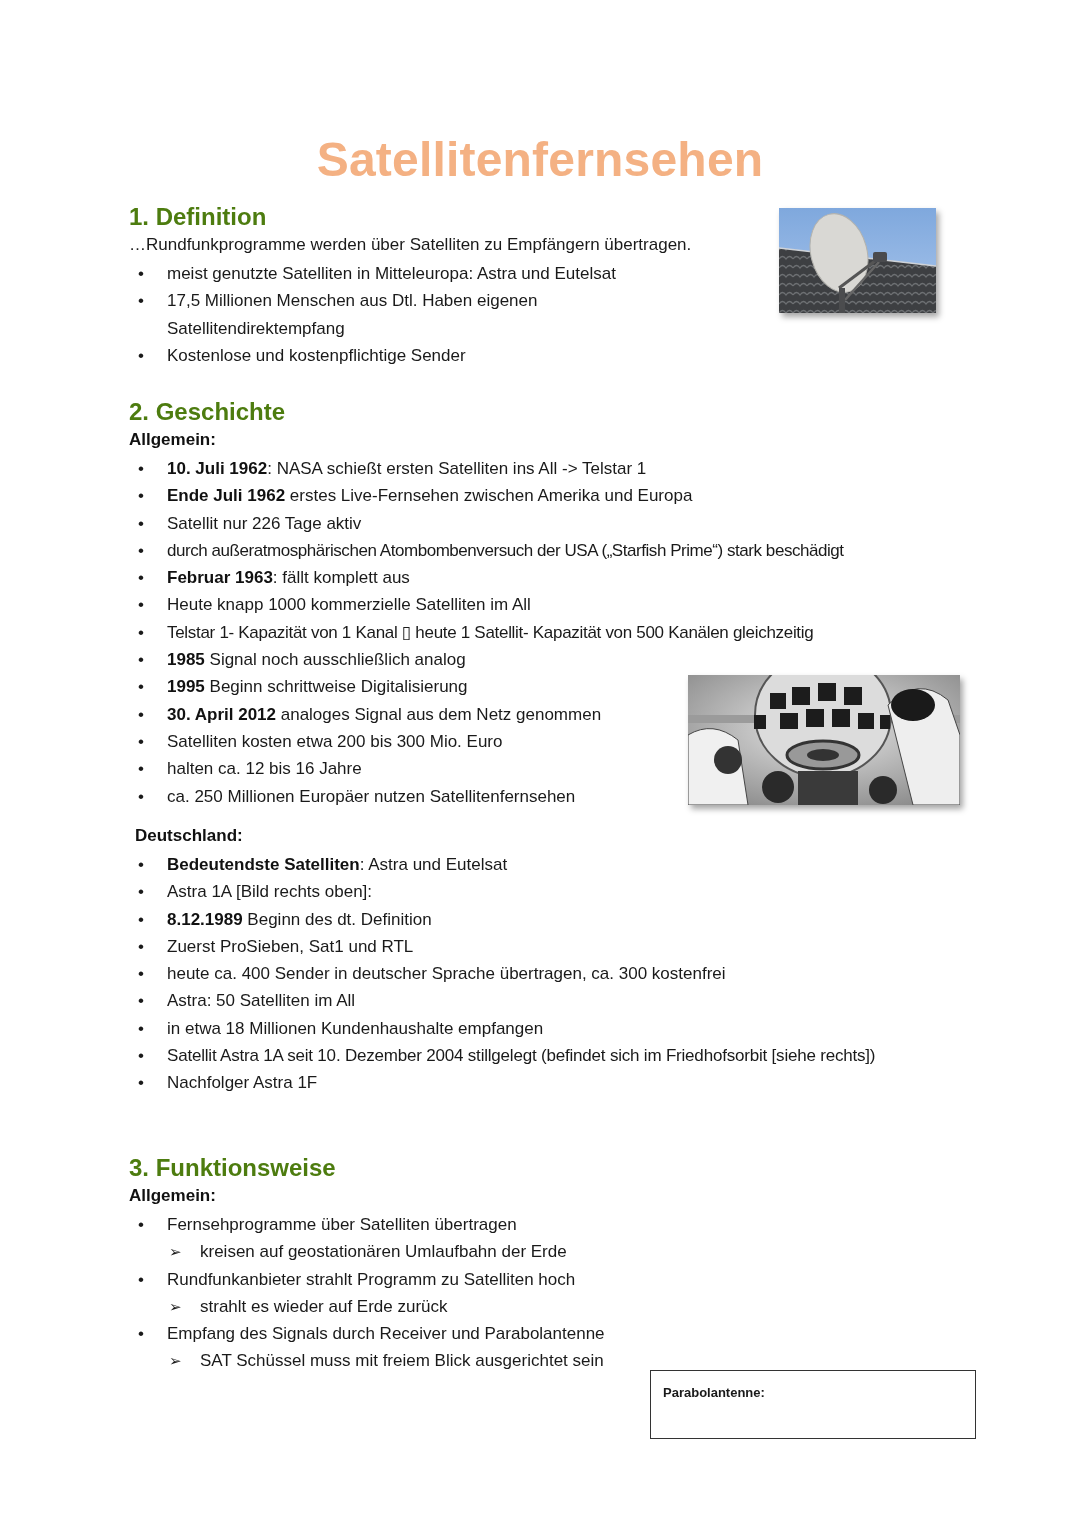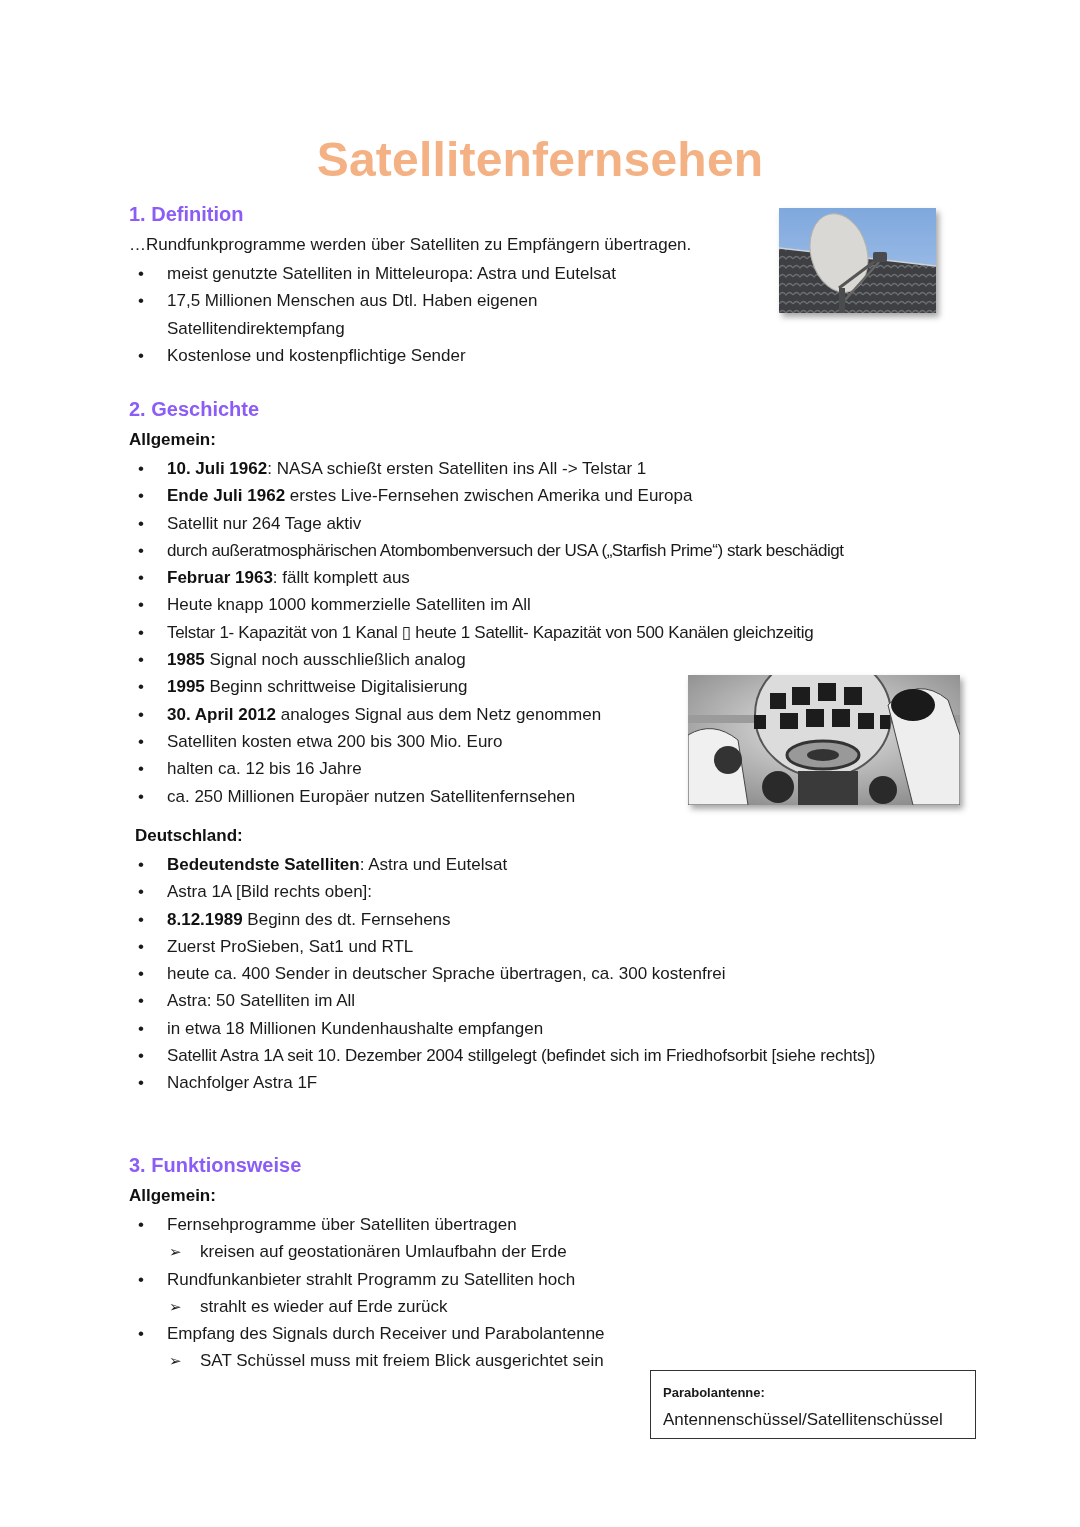--- a/index.html
+++ b/index.html
@@ -4,21 +4,21 @@
 <style>
   html, body { margin: 0; padding: 0; background: #ffffff; }
   body {
     width: 1080px; height: 1527px; position: relative; overflow: hidden;
     font-family: "Liberation Sans", sans-serif; color: #1a1a1a;
   }
   .title {
     position: absolute; left: 0; width: 1080px; top: 132px; text-align: center;
     font-size: 48px; font-weight: bold; color: #f4b183; letter-spacing: 0.2px;
   }
-  .h1 { position: absolute; left: 129px; font-size: 20px; font-weight: bold; color: #8b5cf6; }
+  .h1 { position: absolute; left: 129px; font-size: 24px; font-weight: bold; color: #4d7c0f; }
   .sub { position: absolute; left: 129px; font-size: 17px; font-weight: bold; color: #111; }
   .plain { position: absolute; left: 129px; font-size: 17px; color: #1a1a1a; text-align: center; }
   ul.blist { position: absolute; left: 129px; margin: 0; padding: 0; list-style: none; }
   ul.blist li {
     position: relative; padding-left: 38px; font-size: 17px; line-height: 27.3px;
     color: #1a1a1a; white-space: nowrap;
   }
   ul.blist li.wrap { white-space: normal; }
   ul.blist li .bullet {
     position: absolute; left: 9px; top: 0; font-size: 17px;
@@ -70,21 +70,21 @@
     <rect x="94" y="44" width="14" height="10" rx="2" fill="#4a4b4e"></rect>
     <rect x="60" y="80" width="6" height="25" fill="#4b4c4e"></rect>
   </svg>
 </div>
 
 <div class="h1" style="top:398px;">2. Geschichte</div>
 <div class="sub" style="top:430px;">Allgemein:</div>
 <ul class="blist" style="top:455px;">
   <li><span class="bullet">•</span><b>10. Juli 1962</b><span>: NASA schießt ersten Satelliten ins All -&gt; Telstar 1</span></li>
   <li><span class="bullet">•</span><b>Ende Juli 1962</b><span> erstes Live-Fernsehen zwischen Amerika und Europa</span></li>
-  <li><span class="bullet">•</span><span>Satellit nur 264 Tage aktiv</span></li>
+  <li><span class="bullet">•</span><span>Satellit nur 226 Tage aktiv</span></li>
   <li style="letter-spacing:-0.45px;"><span class="bullet">•</span><span>durch außeratmosphärischen Atombombenversuch der USA („Starfish Prime“) stark beschädigt</span></li>
   <li><span class="bullet">•</span><b>Februar 1963</b><span>: fällt komplett aus</span></li>
   <li><span class="bullet">•</span><span>Heute knapp 1000 kommerzielle Satelliten im All</span></li>
   <li style="letter-spacing:-0.3px;"><span class="bullet">•</span><span>Telstar 1- Kapazität von 1 Kanal ▯ heute 1 Satellit- Kapazität von 500 Kanälen gleichzeitig</span></li>
   <li><span class="bullet">•</span><b>1985</b><span> Signal noch ausschließlich analog</span></li>
   <li><span class="bullet">•</span><b>1995</b><span> Beginn schrittweise Digitalisierung</span></li>
   <li><span class="bullet">•</span><b>30. April 2012</b><span> analoges Signal aus dem Netz genommen</span></li>
   <li><span class="bullet">•</span><span>Satelliten kosten etwa 200 bis 300 Mio. Euro</span></li>
   <li><span class="bullet">•</span><span>halten ca. 12 bis 16 Jahre</span></li>
   <li><span class="bullet">•</span><span>ca. 250 Millionen Europäer nutzen Satellitenfernsehen</span></li>
@@ -122,21 +122,21 @@
     <ellipse cx="90" cy="112" rx="16" ry="16" fill="#2a2a2a"></ellipse>
     <ellipse cx="195" cy="115" rx="14" ry="14" fill="#2a2a2a"></ellipse>
     <rect x="110" y="96" width="60" height="34" fill="#3a3a3a"></rect>
   </svg>
 </div>
 
 <div class="sub" style="left:135px; top:826px;">Deutschland:</div>
 <ul class="blist" style="top:851px; width:780px;">
   <li><span class="bullet">•</span><b>Bedeutendste Satelliten</b><span>: Astra und Eutelsat</span></li>
   <li><span class="bullet">•</span><span>Astra 1A [Bild rechts oben]:</span></li>
-  <li><span class="bullet">•</span><b>8.12.1989</b><span> Beginn des dt. Fernsehens</span></li>
+  <li><span class="bullet">•</span><b>8.12.1989</b><span> Beginn des dt. Definition</span></li>
   <li><span class="bullet">•</span><span>Zuerst ProSieben, Sat1 und RTL</span></li>
   <li><span class="bullet">•</span><span>heute ca. 400 Sender in deutscher Sprache übertragen, ca. 300 kostenfrei</span></li>
   <li><span class="bullet">•</span><span>Astra: 50 Satelliten im All</span></li>
   <li><span class="bullet">•</span><span>in etwa 18 Millionen Kundenhaushalte empfangen</span></li>
   <li class="wrap" style="letter-spacing:-0.2px;"><span class="bullet">•</span><span>Satellit Astra 1A seit 10. Dezember 2004 stillgelegt (befindet sich im Friedhofsorbit [siehe rechts])</span></li>
   <li><span class="bullet">•</span><span>Nachfolger Astra 1F</span></li>
 </ul>
 
 <div class="h1" style="top:1154px;">3. Funktionsweise</div>
 <div class="sub" style="top:1186px;">Allgemein:</div>
@@ -144,14 +144,13 @@
   <li><span class="bullet">•</span><span>Fernsehprogramme über Satelliten übertragen</span></li>
   <li class="arrow"><span class="bullet">➢</span><span>kreisen auf geostationären Umlaufbahn der Erde</span></li>
   <li><span class="bullet">•</span><span>Rundfunkanbieter strahlt Programm zu Satelliten hoch</span></li>
   <li class="arrow"><span class="bullet">➢</span><span>strahlt es wieder auf Erde zurück</span></li>
   <li><span class="bullet">•</span><span>Empfang des Signals durch Receiver und Parabolantenne</span></li>
   <li class="arrow"><span class="bullet">➢</span><span>SAT Schüssel muss mit freiem Blick ausgerichtet sein</span></li>
 </ul>
 
 <div class="box">
   <div class="bt">Parabolantenne:</div>
-  <div class="bd">Antennenschüssel/Satellitenschüssel</div>
 </div>
 
 </body></html>

